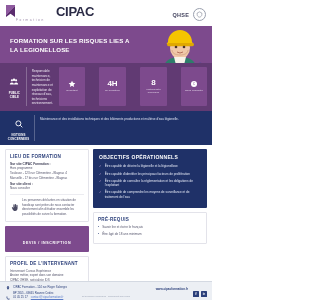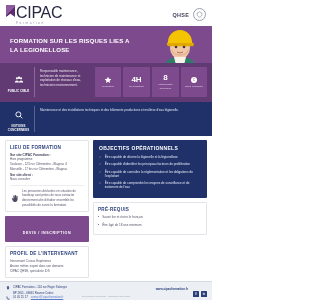--- a/index.html
+++ b/index.html
@@ -7,42 +7,42 @@
        font-family:"Liberation Sans","DejaVu Sans",sans-serif;
        color:#2b2b43;-webkit-font-smoothing:none;}
   .page{position:relative;width:212px;height:300px;background:#fff;}
 
   
   .topbar{position:relative;height:26px;background:#ffffff;}
   .logo{position:absolute;left:6px;top:5px;display:flex;align-items:flex-start;}
   .logo-mark{width:9px;height:12px;background:linear-gradient(135deg,#8e5a9e 0 50%,#5b2d6e 50% 100%);
              clip-path:polygon(0 0,100% 0,100% 100%,50% 72%,0 100%);margin-right:1px;}
   .logo-txt{line-height:1;}
-  .logo-name{font-size:16px;font-weight:normal;letter-spacing:-0.3px;color:#2a2a45;}
+  .logo-name{font-size:13px;font-weight:bold;letter-spacing:-0.3px;color:#2a2a45;margin-left:40px;}
   .logo-sub{font-size:3.2px;letter-spacing:1.6px;color:#9b8aa8;margin-top:1px;}
   .qhse{position:absolute;right:6px;top:8px;display:flex;align-items:center;gap:4px;}
   .qhse-txt{font-size:5.5px;font-weight:bold;color:#44445f;letter-spacing:.2px;}
   .qhse-badge{width:11px;height:11px;border-radius:50%;border:1px solid #9aa0ae;
               display:flex;align-items:center;justify-content:center;}
   .qhse-badge svg{width:7px;height:7px;}
 
   
   .hero{position:relative;height:37px;background:#7d4a8d;overflow:hidden;}
   .hero-title{position:absolute;left:10px;top:11px;width:120px;font-size:6.1px;font-weight:bold;
               color:#fff;line-height:1.45;letter-spacing:.15px;}
   .worker{position:absolute;right:6px;top:-4px;width:56px;height:60px;}
 
   
   .band{position:relative;background:#613a73;padding:4px 5px 5px 5px;display:flex;gap:3px;min-height:30px;}
   .cat{width:27px;display:flex;flex-direction:column;align-items:center;justify-content:center;gap:1px;
        border-right:1px solid rgba(255,255,255,.25);padding-right:2px;}
   .cat svg{width:10px;height:10px;}
   .cat-lbl{font-size:2.9px;font-weight:bold;color:#fff;text-align:center;line-height:1.25;letter-spacing:.1px;}
   .band-desc{flex:1;font-size:3.1px;color:#efe7f3;line-height:1.5;padding:2px 3px 0 2px;}
-  .stats{display:flex;gap:2px;}
+  .stats{display:flex;gap:14px;}
   .stat{width:24px;background:#7d4a8d;border-radius:1px;display:flex;flex-direction:column;
         align-items:center;justify-content:center;padding:2px 1px;}
   .stat.big{width:25px;}
   .stat-ico svg{width:8px;height:8px;display:block;}
   .stat-num{font-size:8px;font-weight:bold;color:#fff;line-height:1;}
   .stat-cap{font-size:2.5px;color:#e8dced;text-align:center;line-height:1.3;margin-top:1px;letter-spacing:.1px;}
 
   
   .band2{position:relative;background:#1f3168;padding:4px 5px;display:flex;gap:3px;min-height:22px;}
   .band2 .cat{border-right:1px solid rgba(255,255,255,.25);}

